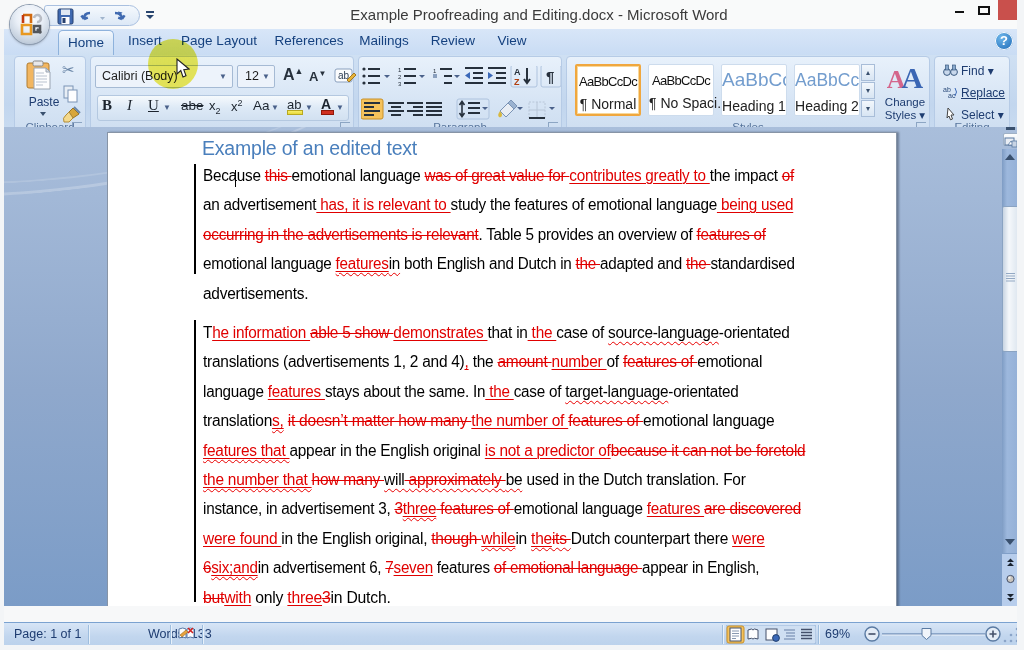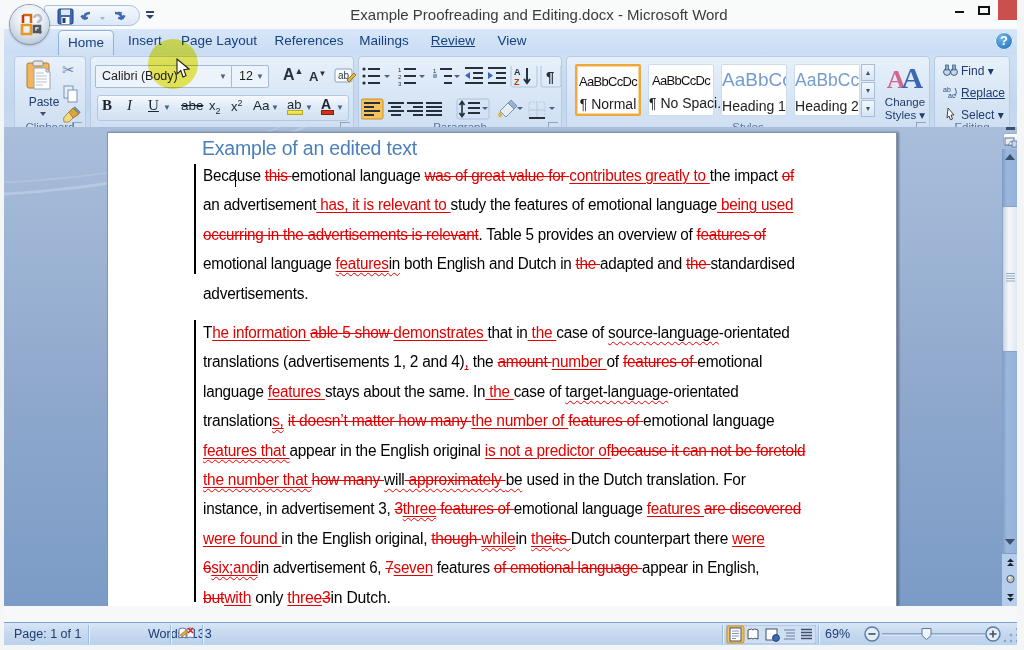--- a/index.html
+++ b/index.html
@@ -70,21 +70,21 @@
     <div id="btn-min"></div>
     <div id="btn-max"></div>
     <div id="btn-close">✕</div>
   </div>
   <div id="tabrow">
     <div id="tab-home">Home</div>
     <div class="tab" style="left:122px;width:38px;">Insert</div>
     <div class="tab" style="left:174px;width:82px;">Page Layout</div>
     <div class="tab" style="left:270px;width:70px;">References</div>
     <div class="tab" style="left:352px;width:56px;">Mailings</div>
-    <div class="tab" style="left:424px;width:50px;text-decoration:underline;">Review</div>
+    <div class="tab" style="left:424px;width:50px;">Review</div>
     <div class="tab" style="left:490px;width:36px;">View</div>
   </div>
   <div id="help">?</div>
   <div id="ribbon">
     <div class="grp" style="left:10px;width:72px;">
       <div class="grplabel">Clipboard</div>
         <div class="dlg"></div>
       <div style="position:absolute;left:10px;top:3px;width:28px;height:30px;">
         <svg width="28" height="30" viewBox="0 0 28 30">
           <rect x="2" y="3" width="22" height="25" rx="2" fill="#f2b661" stroke="#b07c30"></rect>
@@ -107,21 +107,21 @@
         <svg width="20" height="18" viewBox="0 0 20 18">
           <path d="M12 2 L18 8 L12 12 L8 6 Z" fill="#d8a63a" stroke="#9a7522"></path>
           <path d="M8 6 L12 12 L8 16 L3 16 Q1 12 5 9 Z" fill="#f4d98c" stroke="#b08c3a"></path>
           <path d="M13 1 L19 7" stroke="#6a86a8" stroke-width="2"></path>
         </svg>
       </div>
     </div>
     <div class="grp" style="left:86px;width:264px;">
         <div class="dlg"></div>
       <div style="position:absolute;left:4px;top:8px;width:138px;height:23px;background:#edf3fb;border:1px solid #a5bad4;border-radius:2px;font-size:12.5px;color:#1c1c1c;line-height:21px;padding-left:6px;">Calibri (Body)<span style="position:absolute;right:5px;top:0px;color:#4a618a;font-size:8px;">▼</span></div>
-      <div style="position:absolute;left:140px;top:8px;width:38px;height:23px;background:#edf3fb;border:1px solid #a5bad4;border-radius:2px;font-size:12.5px;color:#1c1c1c;line-height:21px;padding-left:7px;">12<span style="position:absolute;right:4px;top:0px;color:#4a618a;font-size:8px;">▼</span></div>
+      <div style="position:absolute;left:146px;top:8px;width:38px;height:23px;background:#edf3fb;border:1px solid #a5bad4;border-radius:2px;font-size:12.5px;color:#1c1c1c;line-height:21px;padding-left:7px;">12<span style="position:absolute;right:4px;top:0px;color:#4a618a;font-size:8px;">▼</span></div>
       <div style="position:absolute;left:192px;top:9px;font-size:16px;font-weight:bold;color:#26303c;">A<span style="font-size:9px;vertical-align:6px;">▲</span></div>
       <div style="position:absolute;left:218px;top:12px;font-size:13px;font-weight:bold;color:#26303c;">A<span style="font-size:8px;vertical-align:5px;">▼</span></div>
       <div style="position:absolute;left:243px;top:10px;width:22px;height:19px;">
         <svg width="22" height="19" viewBox="0 0 22 19">
           <rect x="1" y="2" width="17" height="13" rx="2" fill="#fbfcfd" stroke="#8aa0be"></rect>
           <text x="4" y="12" font-size="10" fill="#2a3a50" font-family="Liberation Sans">ab</text>
           <path d="M13 13 L20 6 L22 8 L15 15 Z" fill="#e8b43a" stroke="#a07820"></path>
         </svg>
       </div>
       <div style="position:absolute;left:6px;top:38px;width:252px;height:26px;background:linear-gradient(#f6fafd,#dde9f6 50%,#d2e1f1);border:1px solid #b4c8e0;border-radius:3px;"></div>

